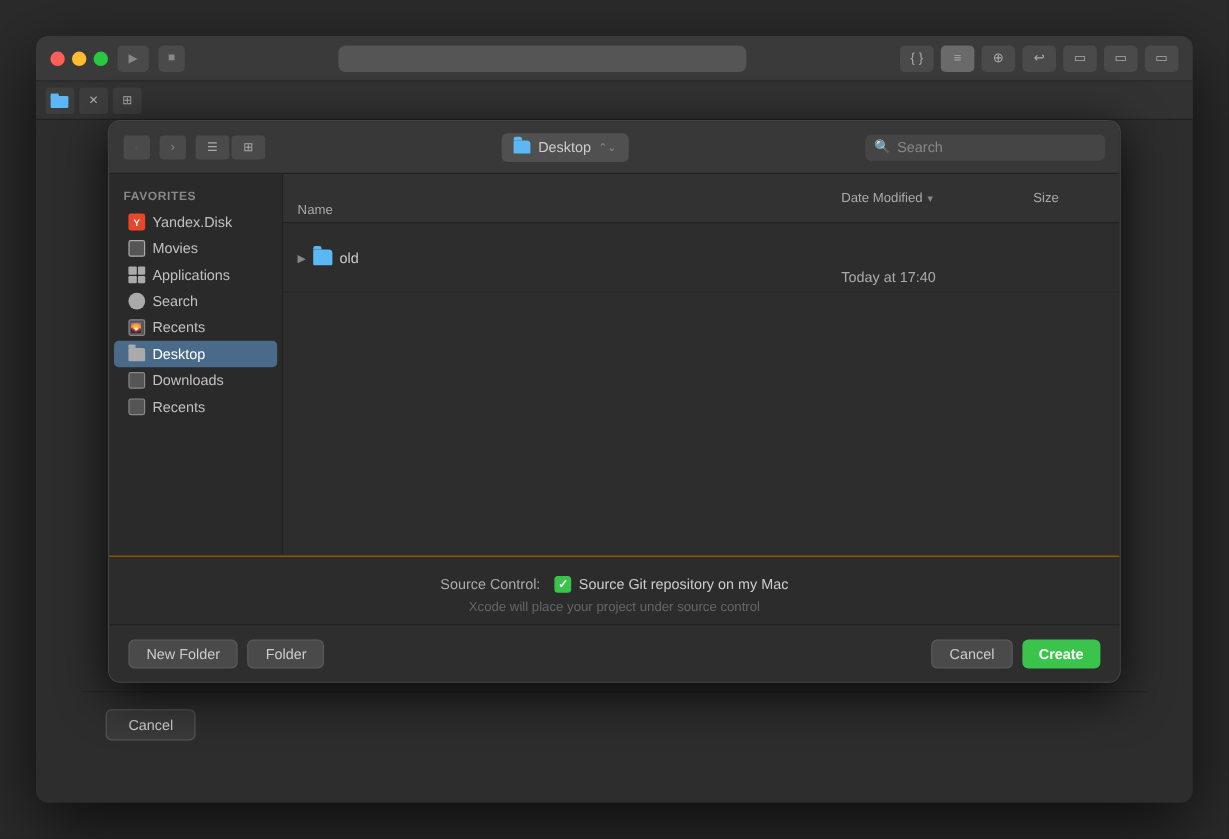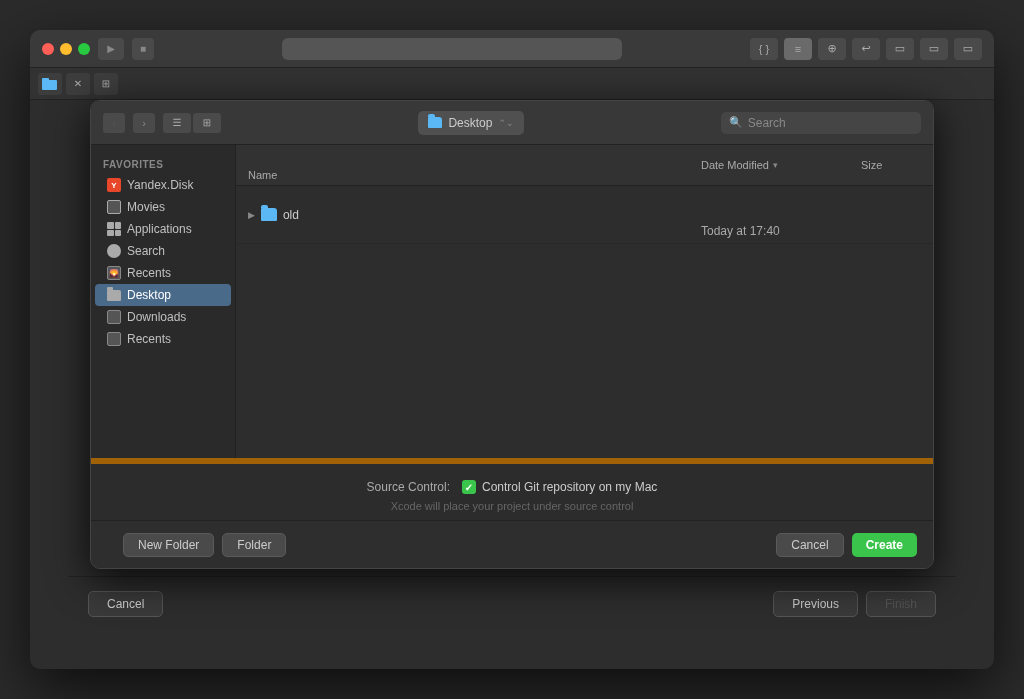--- a/index.html
+++ b/index.html
@@ -503,21 +503,21 @@
 
     .file-size {
       width: 60px;
       font-size: 12px;
       color: #aaa;
     }
 
     
     .source-control-area {
       background: #2c2c2c;
-      border-top: 6px solid #a16207;
+      border-top: 1px solid #a16207;
       padding: 16px 20px 8px 20px;
       display: flex;
       flex-direction: column;
       align-items: center;
       gap: 6px;
     }
 
     .source-control-row {
       display: flex;
       align-items: center;
@@ -565,21 +565,20 @@
       border-top: 1px solid #222;
       display: flex;
       align-items: center;
       padding: 0 16px;
       justify-content: space-between;
     }
 
     .footer-left {
       display: flex;
       gap: 8px;
-      margin-left: 16px;
     }
 
     .footer-right {
       display: flex;
       gap: 8px;
     }
 
     .btn-dialog {
       height: 24px;
       padding: 0 14px;
@@ -809,41 +808,37 @@
             <span class="file-size"></span>
           </div>
         </div>
       </div>
 
       <div class="source-control-area">
         <div class="source-control-row">
           <span class="source-control-label">Source Control:</span>
           <div class="checkbox-container">
             <div class="checkbox-green">✓</div>
-            <span class="git-label">Control Git repository on my Mac</span>
+            <span class="git-label">Source Git repository on my Mac</span>
           </div>
         </div>
         <span class="source-hint">Xcode will place your project under source control</span>
       </div>
 
       <div class="dialog-footer">
         <div class="footer-left">
           <button class="btn-dialog btn-secondary">New Folder</button>
           <button class="btn-dialog btn-secondary">Folder</button>
         </div>
         <div class="footer-right">
           <button class="btn-dialog btn-secondary">Cancel</button>
           <button class="btn-dialog btn-primary">Create</button>
         </div>
       </div>
 
     </div>
 
     <div class="xcode-lower">
       <button class="btn-lower btn-lower-cancel">Cancel</button>
-      <div class="lower-right">
-        <button class="btn-lower btn-lower-prev">Previous</button>
-        <button class="btn-lower btn-lower-finish">Finish</button>
-      </div>
     </div>
 
   </div>
 </div>
 
 </body></html>

